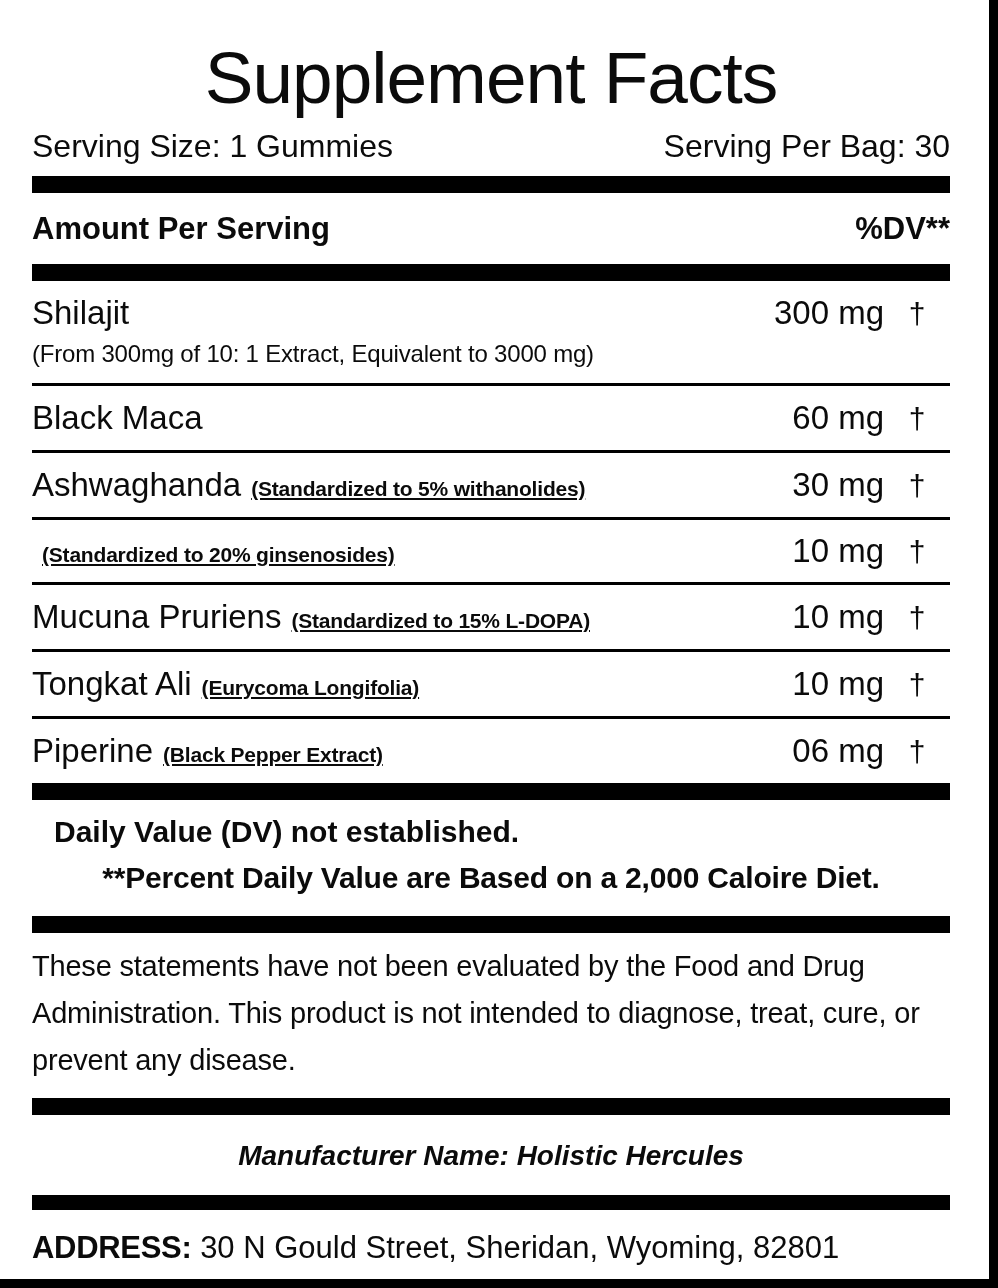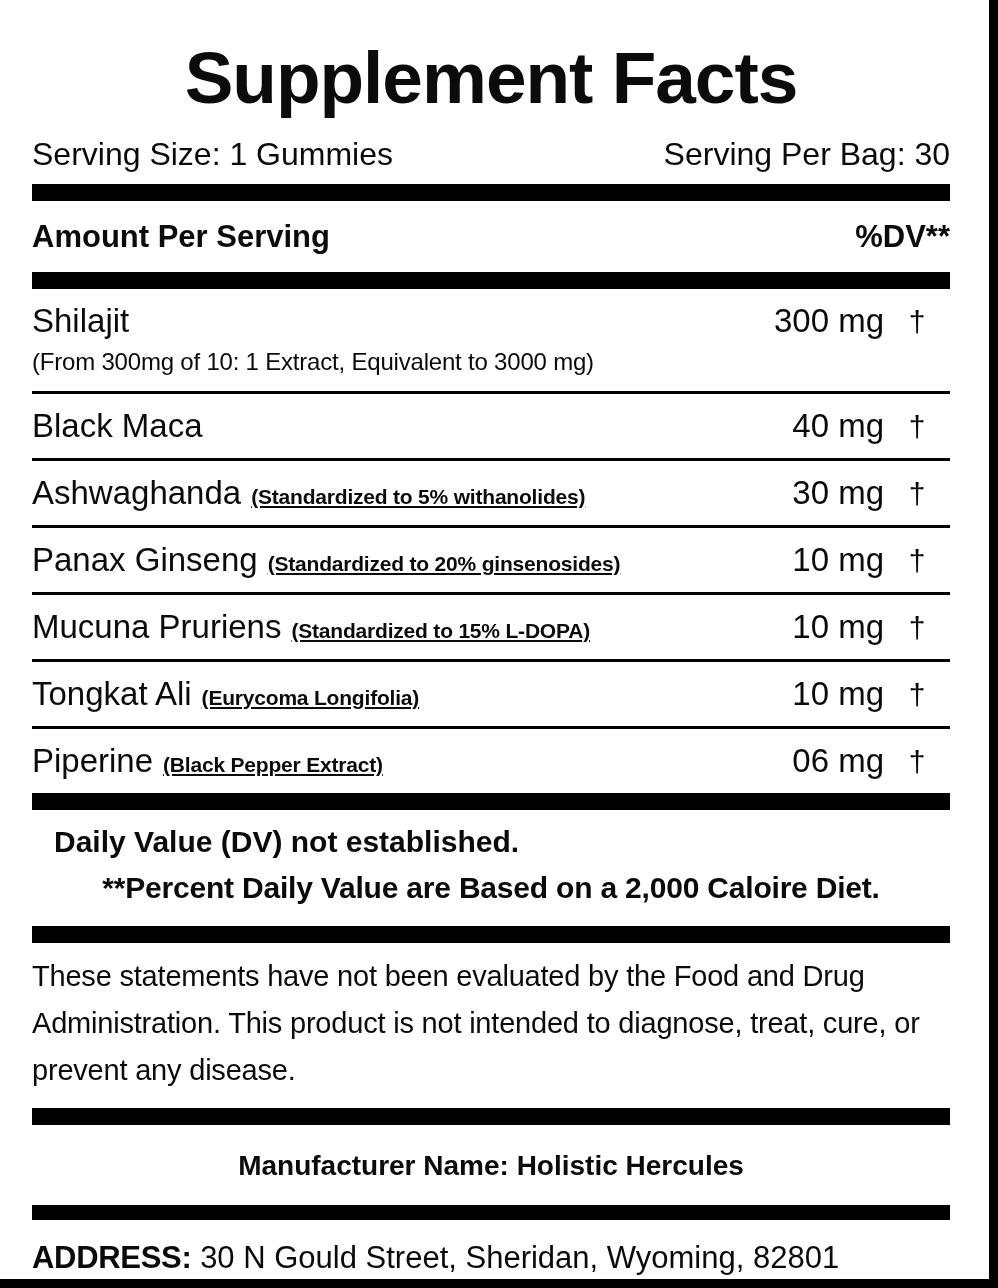--- a/index.html
+++ b/index.html
@@ -17,24 +17,24 @@
   .right-border {
     position: absolute; top: 0; right: 0;
     width: 9px; height: 100%; background: #000;
   }
   .bottom-border {
     position: absolute; left: 0; bottom: 0;
     width: 100%; height: 9px; background: #000;
   }
 
   .title {
-    margin: 30px 0 8px 0;
+    margin: 30px 0 0 0;
     text-align: center;
     font-size: 73px;
-    font-weight: bold;
+    font-weight: normal;
     letter-spacing: -1px;
     line-height: 96px;
   }
 
   .serving-row {
     display: flex; justify-content: space-between; align-items: baseline;
     font-size: 32px; line-height: 40px;
   }
 
   .bar { height: 17px; background: #000; }
@@ -70,20 +70,21 @@
     font-size: 29px; line-height: 47px;
     margin: 10px 0 14px 0;
     letter-spacing: -0.2px;
     width: 918px;
   }
 
   .manufacturer {
     font-weight: bold; font-size: 28px; line-height: 38px;
     text-align: center;
     margin: 22px 0 20px 0;
+    font-style: italic;
   }
 
   .address { font-size: 31px; line-height: 42px; margin-top: 17px; }
   .addr-label { font-weight: bold; letter-spacing: -0.3px; }
 </style>
 </head>
 <body>
 
 <div class="label">
   <div class="content">
@@ -112,39 +113,38 @@
           <span class="ing-amount">300 mg</span>
           <span class="ing-dv">†</span>
         </div>
         <div class="ing-detail">(From 300mg of 10: 1 Extract, Equivalent to 3000 mg)</div>
       </div>
       <div class="rule"></div>
 
       <div class="ing-row">
         <div class="ing-line">
           <span class="ing-name">Black Maca</span>
-          <span class="ing-amount">40 mg</span>
+          <span class="ing-amount">60 mg</span>
           <span class="ing-dv">†</span>
         </div>
       </div>
       <div class="rule"></div>
 
       <div class="ing-row">
         <div class="ing-line">
           <span class="ing-name">Ashwaghanda</span>
           <span class="ing-note">(Standardized to 5% withanolides)</span>
           <span class="ing-amount">30 mg</span>
           <span class="ing-dv">†</span>
         </div>
       </div>
       <div class="rule"></div>
 
       <div class="ing-row">
         <div class="ing-line">
-          <span class="ing-name">Panax Ginseng</span>
           <span class="ing-note">(Standardized to 20% ginsenosides)</span>
           <span class="ing-amount">10 mg</span>
           <span class="ing-dv">†</span>
         </div>
       </div>
       <div class="rule"></div>
 
       <div class="ing-row">
         <div class="ing-line">
           <span class="ing-name">Mucuna Pruriens</span>

